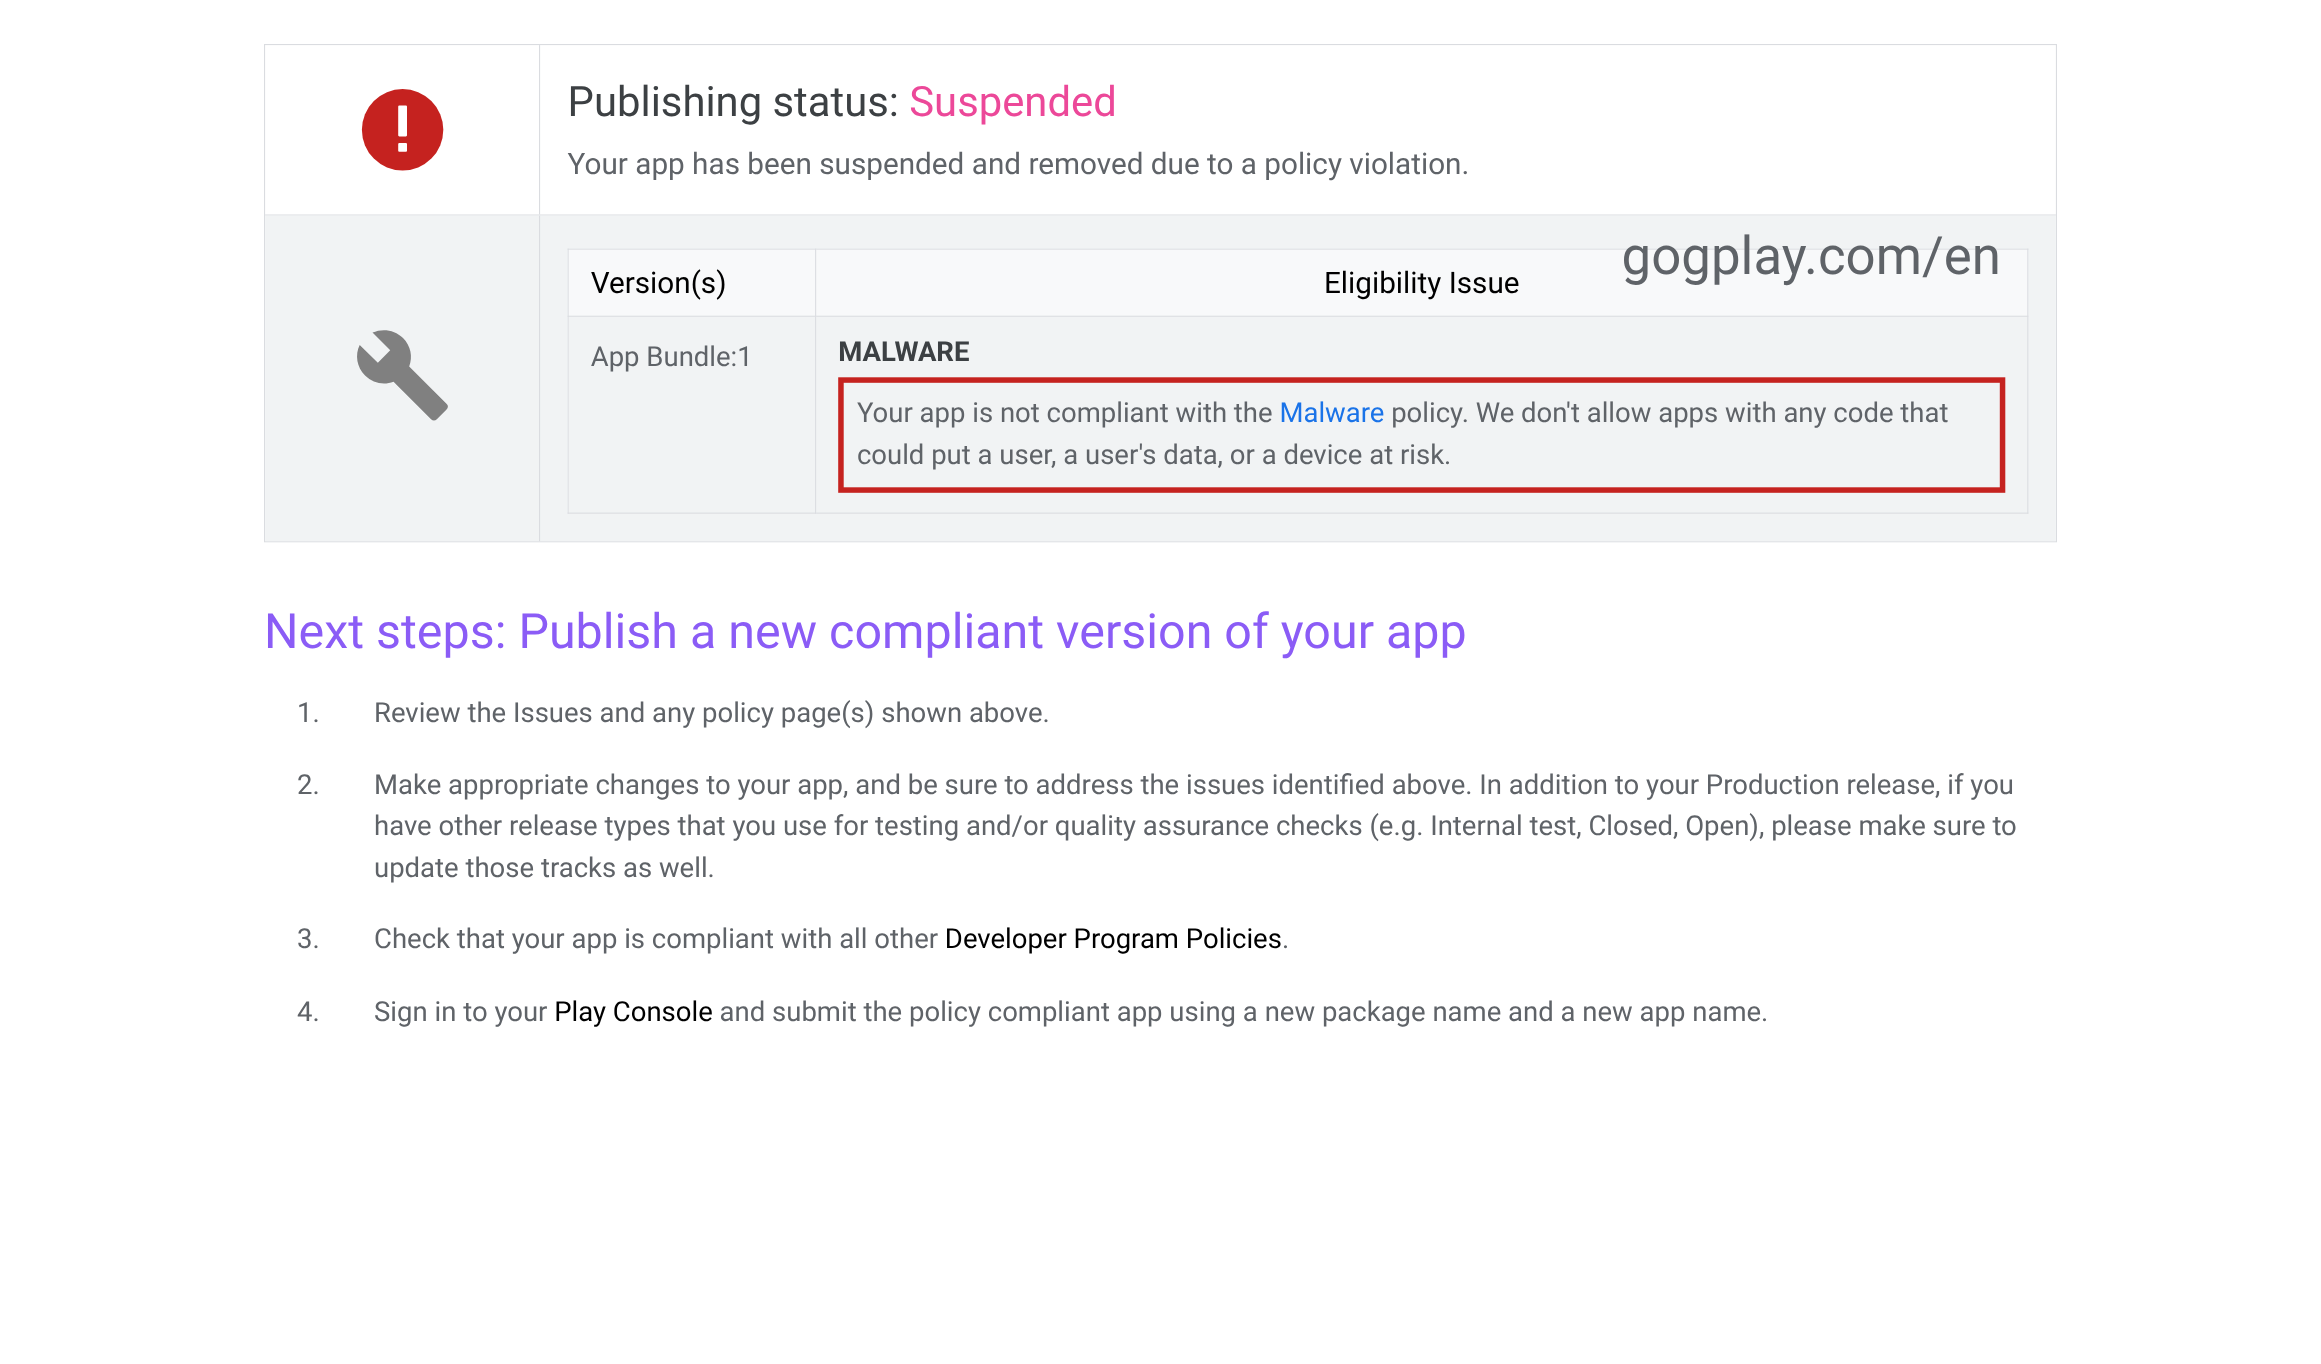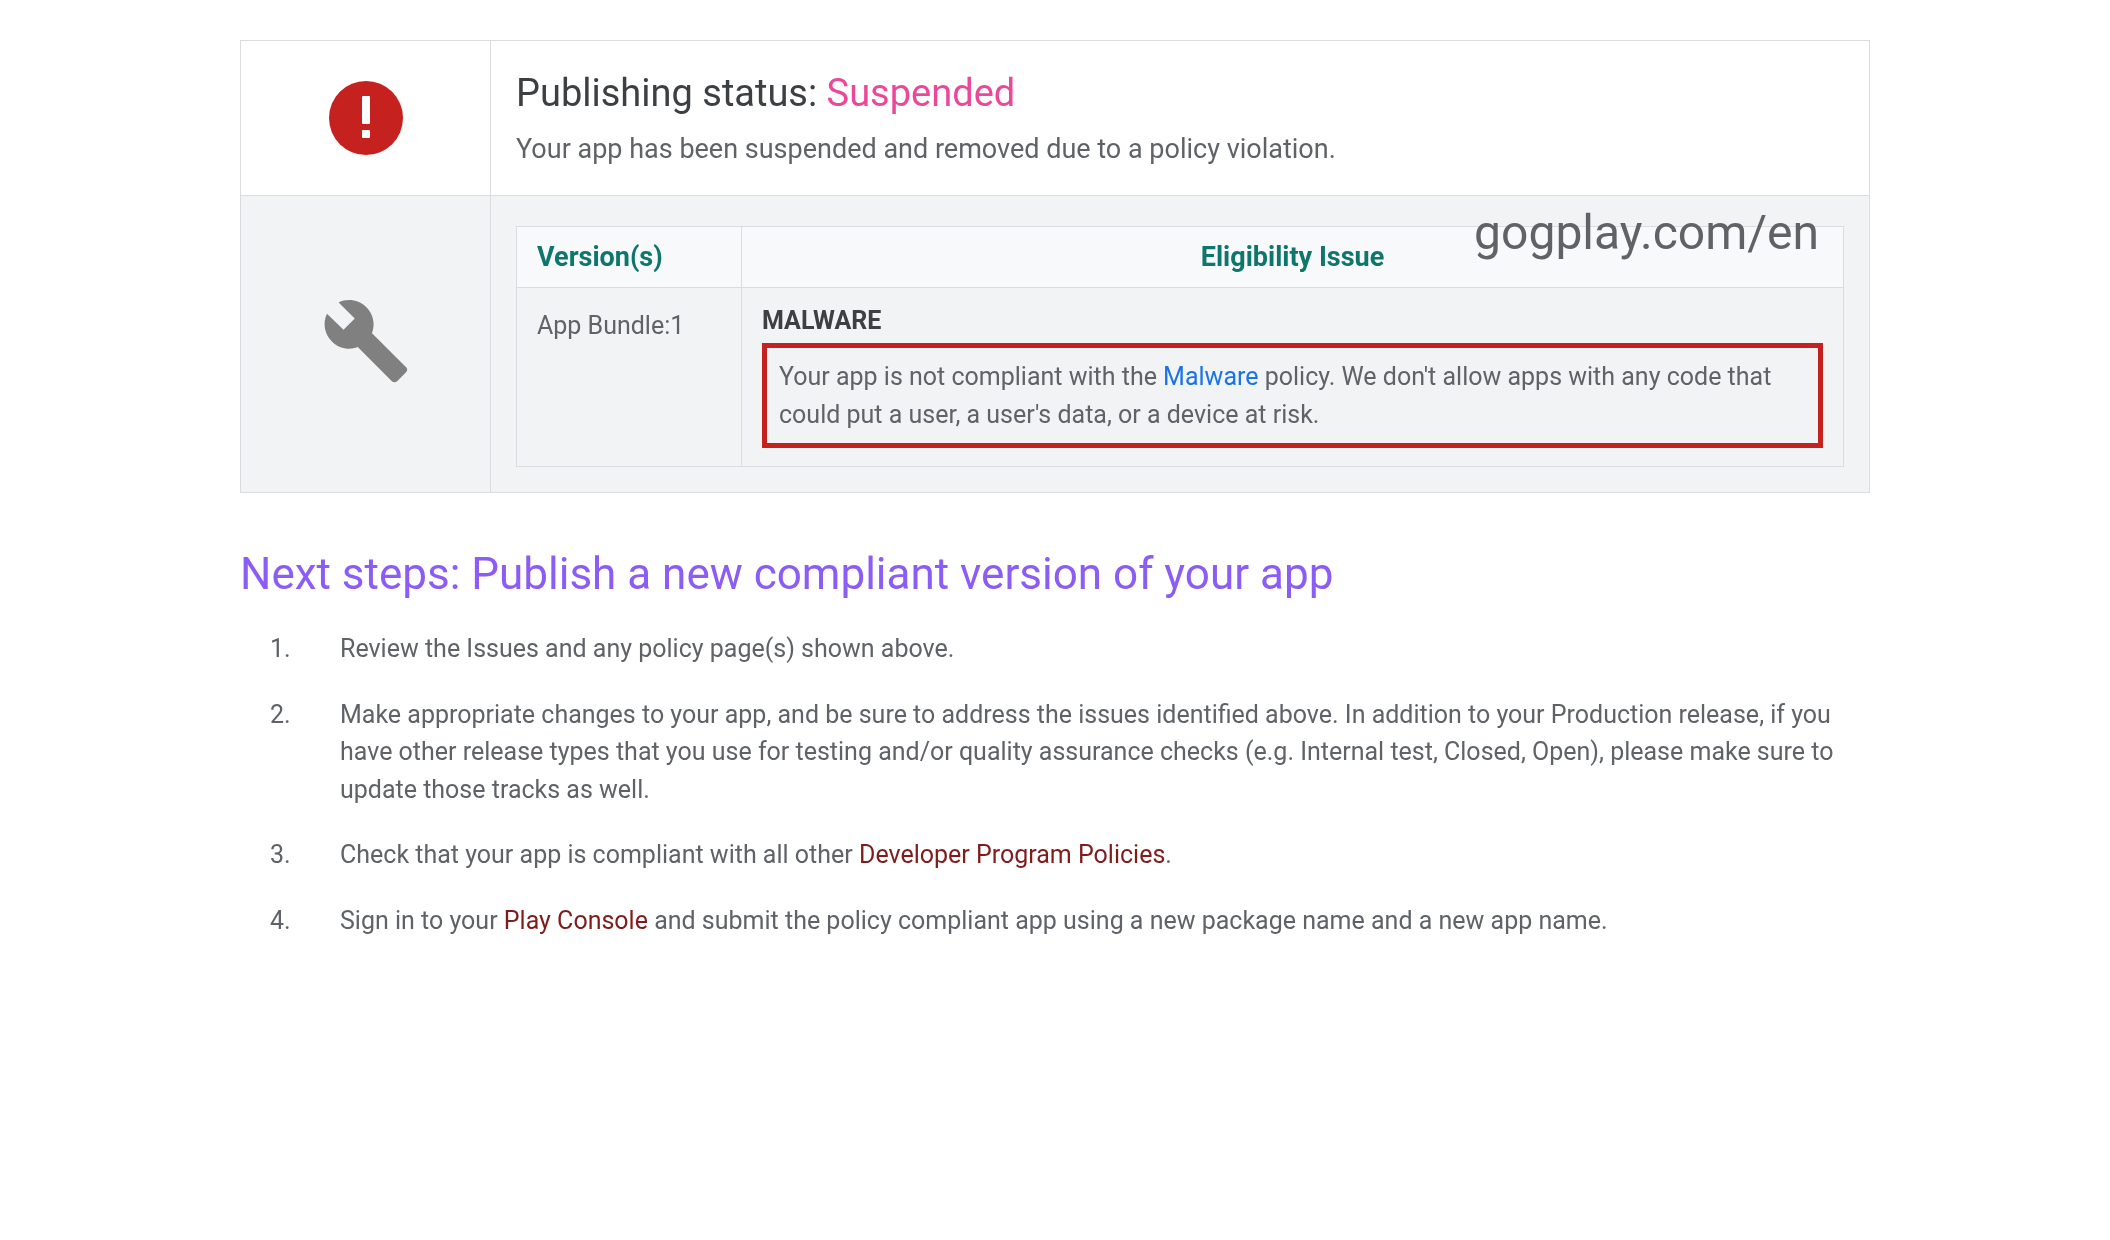--- a/index.html
+++ b/index.html
@@ -101,23 +101,23 @@
     .issues-table {
       width: 100%;
       border-collapse: collapse;
       border: 1px solid #dadce0;
       background: #ffffff;
     }
     .issues-table th {
       background: #f8f9fa;
       border: 1px solid #dadce0;
       padding: 14px 20px;
-      font-weight: 700;
+      font-weight: 400;
       font-size: 27px;
-      color: #0f766e;
+      color: #000000;
       text-align: center;
     }
     .issues-table th:first-child {
       width: 225px;
       text-align: left;
     }
     .issues-table td {
       border: 1px solid #dadce0;
       padding: 18px 20px;
       font-size: 25px;
@@ -163,21 +163,21 @@
       line-height: 1.5;
       color: #5f6368;
     }
     .steps-list li::before {
       content: counter(step) ".";
       position: absolute;
       left: 0;
       color: #5f6368;
     }
     .link {
-      color: #7f1d1d;
+      color: #000000;
       text-decoration: none;
     }
   </style>
 </head>
 <body>
 
 <div class="status-box">
   <div class="status-row">
     <div class="status-icon-cell">
       <div class="alert-circle">

